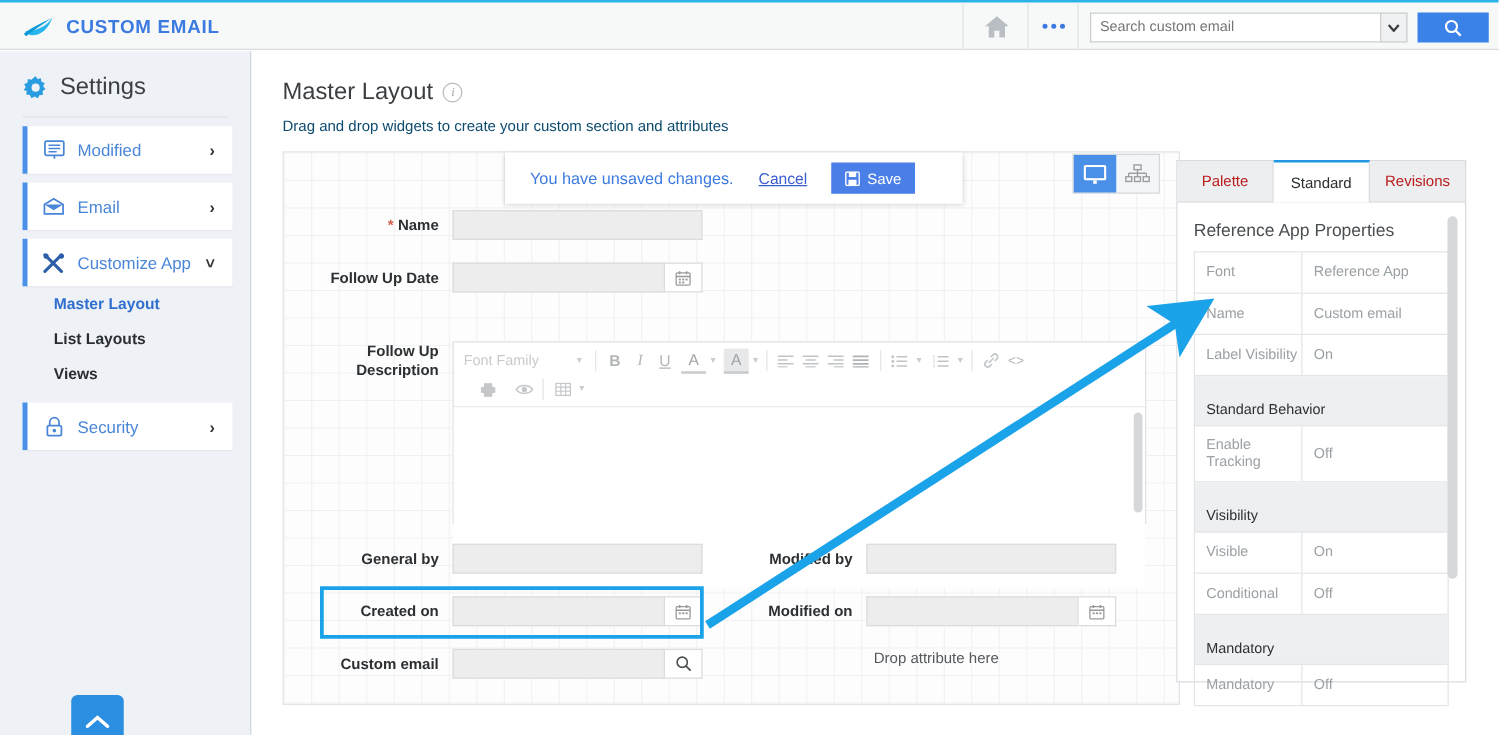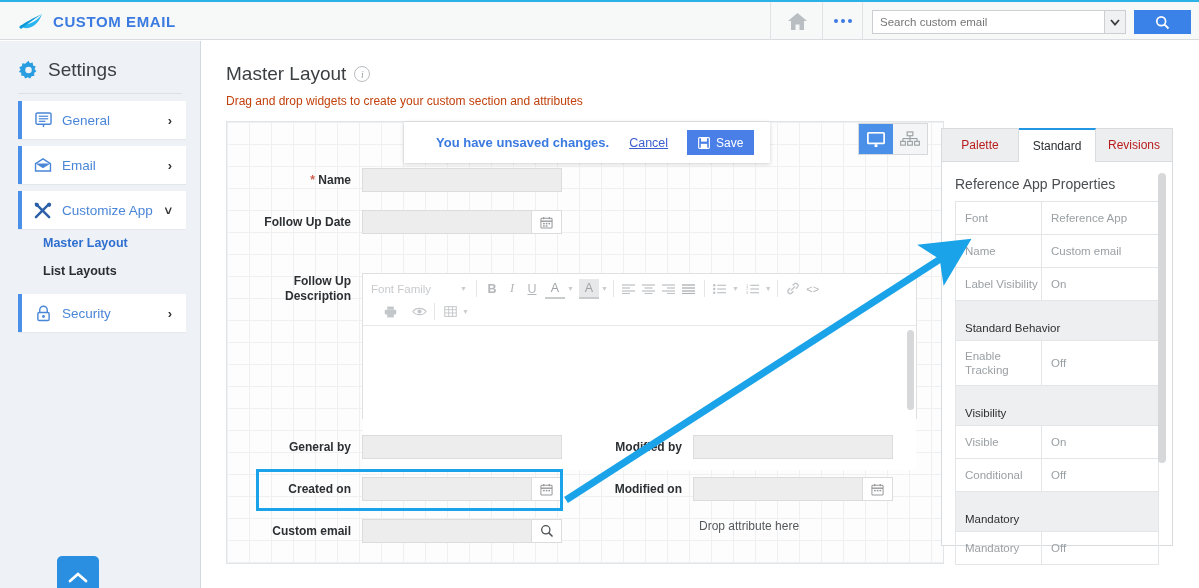--- a/index.html
+++ b/index.html
@@ -117,21 +117,21 @@
     display: flex; align-items: center; gap: 8px;
   }
   #info-icon {
     width: 16px; height: 16px; border-radius: 50%;
     border: 1px solid #b9bdc0; color: #9aa0a3;
     font-size: 10px; font-style: italic; font-family: "Liberation Serif", serif;
     display: flex; align-items: center; justify-content: center;
   }
   #page-sub {
     position: absolute; left: 24px; top: 53px;
-    font-size: 12px; color: #c2410c;
+    font-size: 12px; color: #0c4a6e;
   }
 
   
   #canvas {
     position: absolute; left: 24px; top: 80px; width: 718px; height: 443px;
     background-color: #fdfdfd;
     background-image:
       linear-gradient(to right, #eef0f2 1px, transparent 1px),
       linear-gradient(to bottom, #eef0f2 1px, transparent 1px);
     background-size: 22px 22px;
@@ -192,21 +192,21 @@
     position: absolute; left: 256px; top: 469px; width: 307px; height: 42px;
     border: 3px solid #1aa3e8; z-index: 5; pointer-events: none;
   }
 
   
   #unsaved {
     position: absolute; left: 404px; top: 122px; width: 366px; height: 41px;
     background: #ffffff; box-shadow: 0 1px 4px rgba(0,0,0,.18);
     display: flex; align-items: center; z-index: 9;
   }
-  #unsaved .msg { font-size: 13px; font-weight: bold; color: #3b7ae0; margin-left: 32px; }
+  #unsaved .msg { font-size: 13px; font-weight: normal; color: #3b7ae0; margin-left: 20px; }
   #unsaved .cancel {
     font-size: 12.5px; color: #3b5ecf; text-decoration: underline; margin-left: 20px; cursor: pointer;
   }
   #unsaved .save {
     margin-left: 19px; background: #4a7fe8; color: #fff; font-size: 12px;
     height: 25px; padding: 0 11px; display: flex; align-items: center; gap: 6px;
     cursor: pointer; border: none;
   }
 
   
@@ -321,21 +321,21 @@
     <span class="accent"></span>
     <span class="ico">
       <svg width="17" height="16" viewBox="0 0 18 17">
         <rect x="1" y="1" width="16" height="12" rx="1.4" stroke="#4a86d8" stroke-width="1.5" fill="none"></rect>
         <line x1="4" y1="4.5" x2="14" y2="4.5" stroke="#4a86d8" stroke-width="1.3"></line>
         <line x1="4" y1="7.2" x2="14" y2="7.2" stroke="#4a86d8" stroke-width="1.3"></line>
         <line x1="4" y1="9.9" x2="11" y2="9.9" stroke="#4a86d8" stroke-width="1.3"></line>
         <line x1="9" y1="13" x2="9" y2="16" stroke="#4a86d8" stroke-width="1.5"></line>
       </svg>
     </span>
-    <span class="lbl">General</span>
+    <span class="lbl">Modified</span>
     <span class="chev">›</span>
   </div>
 
   <div class="nav-item">
     <span class="accent"></span>
     <span class="ico">
       <svg width="18" height="14" viewBox="0 0 19 15">
         <path d="M1.5 14 V6 L9.5 1 L17.5 6 V14 Z" stroke="#4a86d8" stroke-width="1.5" fill="none"></path>
         <path d="M1.5 6 L9.5 11 L17.5 6" fill="#4a86d8"></path>
       </svg>
@@ -355,20 +355,23 @@
     </span>
     <span class="lbl">Customize App</span>
     <span class="chev">˅</span>
   </div>
 
   <div class="sub-item active">
     <span>Master Layout</span>
   </div>
   <div class="sub-item">
     <span>List Layouts</span>
+  </div>
+  <div class="sub-item">
+    <span>Views</span>
   </div>
 
   <div class="nav-item" style="margin-top:9px">
     <span class="accent"></span>
     <span class="ico">
       <svg width="15" height="17" viewBox="0 0 16 18">
         <path d="M4 8 V5.2 A4 4 0 0 1 12 5.2 V8" stroke="#4a86d8" stroke-width="1.5" fill="none"></path>
         <rect x="2" y="8" width="12" height="8.4" rx="1.4" stroke="#4a86d8" stroke-width="1.5" fill="none"></rect>
         <circle cx="8" cy="12.2" r="1.5" fill="#4a86d8"></circle>
       </svg>

